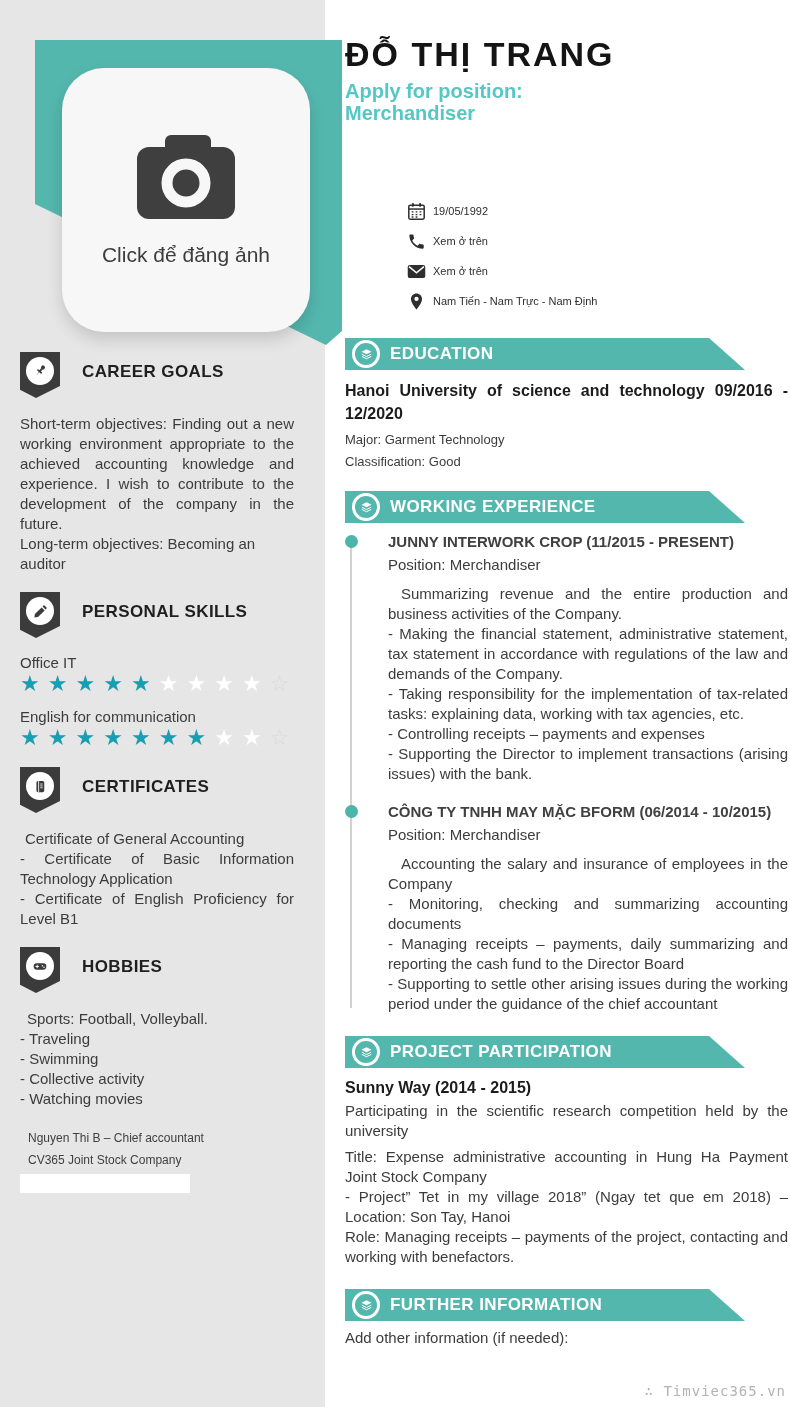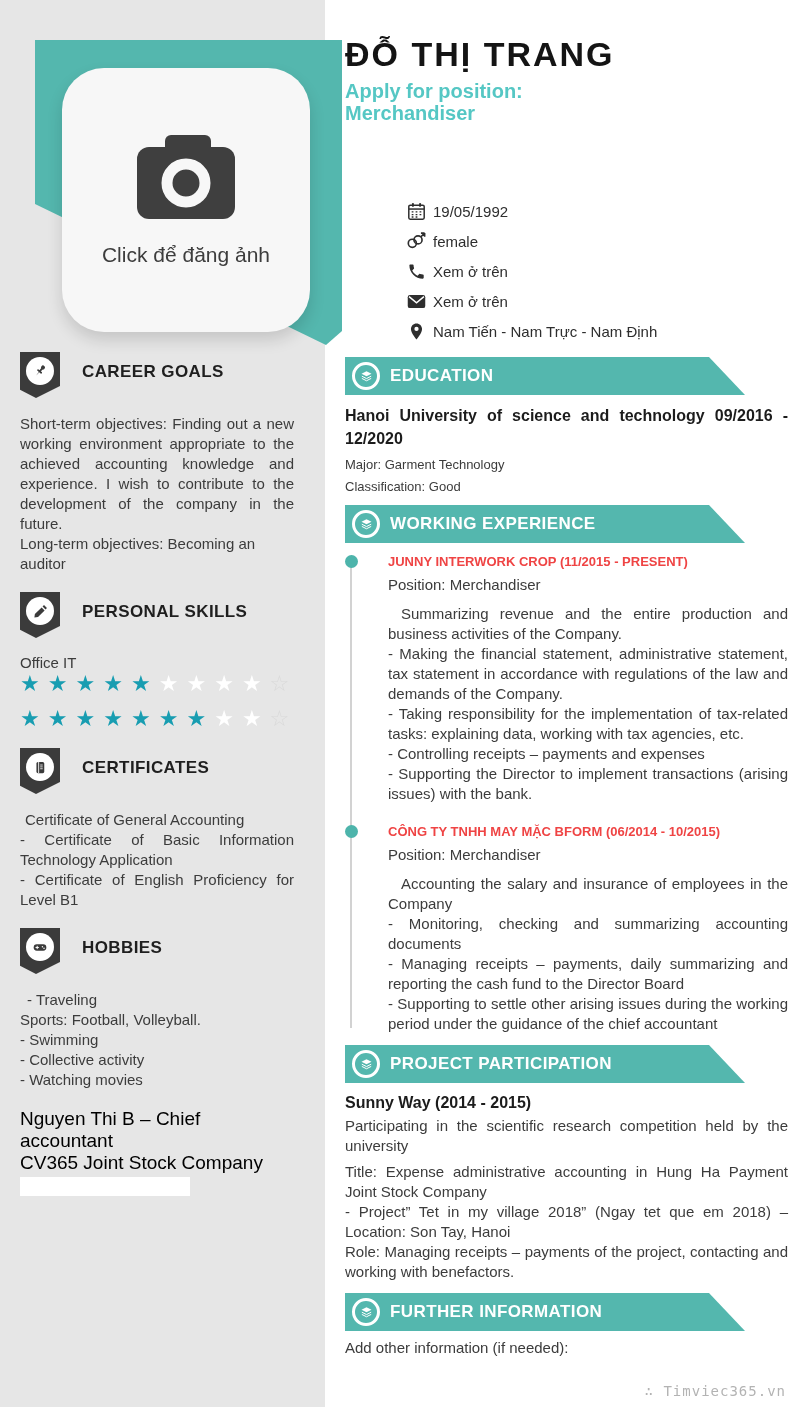--- a/index.html
+++ b/index.html
@@ -36,51 +36,51 @@
   .star--teal { color:#189db1; }
   .star--white { color:#ffffff; }
   .star--outline { color:#d9d9d9; }
 
   .sb-list { list-style:none; }
   .sb-list li { font-size:15px; line-height:20px; color:#3c3c3c; text-align:justify; }
   .sb-list.hobbies li { text-align:left; }
   .sb-list.hobbies li:first-child { padding-left:7px; }
   .cert-list li:first-child { padding-left:5px; }
 
-  .ref-line { font-size:19px; line-height:22px; color:#000000; }
+  .ref-line { font-size:12px; line-height:22px; color:#404040;margin-left:8px; }
   .ref-box { width:170px; height:19px; background:#ffffff; margin-top:3px; }
 
   
   .main { position:absolute; left:325px; right:0; top:0; bottom:0; padding:34px 2px 12px 20px; }
   .cv-name { font-size:34px; font-weight:bold; color:#141414; letter-spacing:2px; line-height:40px; }
   .apply { margin-top:6px; color:#55c7c4; font-size:20px; font-weight:bold; line-height:22px; }
 
   .personal { list-style:none; margin-top:72px; margin-left:60px; }
-  .personal li { display:flex; align-items:center; height:30px; font-size:15px; color:#2e2e2e; }
+  .personal li { display:flex; align-items:center; height:30px; font-size:11px; color:#2e2e2e; }
   .personal .p-icon { width:22px; height:22px; flex:0 0 auto; margin-right:6px; display:flex; align-items:center; justify-content:center; }
 
-  .banner { width:400px; height:38px; background:#54b7ae; margin-top:11px;
+  .banner { width:400px; height:32px; background:#54b7ae; margin-top:22px;
     clip-path:polygon(0 0, 91% 0, 100% 100%, 0 100%);
     display:flex; align-items:center; }
   .banner .b-disc { width:28px; height:28px; border:3px solid #fff; border-radius:50%; margin-left:7px;
     display:flex; align-items:center; justify-content:center; flex:0 0 auto; }
   .banner .b-title { color:#fff; font-size:17px; font-weight:bold; letter-spacing:.4px; margin-left:10px; }
 
   .para { font-size:15px; line-height:20px; text-align:justify; color:#3c3c3c; }
   .para.indent { text-indent:13px; }
 
   .edu-school { margin-top:9px; font-size:16px; font-weight:bold; color:#1c1c1c; line-height:23px; text-align:justify; }
   .edu-line { margin-top:7px; font-size:13px; color:#3c3c3c; }
 
   .timeline { position:relative; margin-top:9px; }
   .timeline .rail { position:absolute; left:5px; top:12px; bottom:6px; width:2px; background:#d2d2d2; }
   .entry { position:relative; padding-left:43px; }
   .entry + .entry { margin-top:18px; }
   .entry .dot { position:absolute; left:0; top:3px; width:13px; height:13px; border-radius:50%; background:#4db4ab; }
-  .entry-company { font-size:13px; font-weight:bold; color:#ef4444; line-height:20px; }
+  .entry-company { font-size:15px; font-weight:bold; color:#404040; line-height:20px; }
   .entry-position { font-size:15px; color:#3c3c3c; line-height:20px; margin-top:3px; }
   .entry-desc { margin-top:9px; }
   .entry-desc .para { margin:0; }
 
   .proj-title { margin-top:9px; font-size:16px; font-weight:bold; color:#1c1c1c; line-height:22px; }
   .proj-p1 { margin-top:2px; }
   .proj-block { margin-top:6px; }
 
   .further-note { margin-top:8px; font-size:15px; color:#3c3c3c; }
 
@@ -141,20 +141,21 @@
             </div>
           </div>
           <div class="sb-title">PERSONAL SKILLS</div>
         </div>
 
         <div class="skill">
           <div class="skill-label">Office IT</div>
           <div class="stars"><span class="star star--teal">★</span><span class="star star--teal">★</span><span class="star star--teal">★</span><span class="star star--teal">★</span><span class="star star--teal">★</span><span class="star star--white">★</span><span class="star star--white">★</span><span class="star star--white">★</span><span class="star star--white">★</span><span class="star star--outline">☆</span></div>
         </div>
         <div class="skill">
+          <div class="skill-label">English for communication</div>
           <div class="stars"><span class="star star--teal">★</span><span class="star star--teal">★</span><span class="star star--teal">★</span><span class="star star--teal">★</span><span class="star star--teal">★</span><span class="star star--teal">★</span><span class="star star--teal">★</span><span class="star star--white">★</span><span class="star star--white">★</span><span class="star star--outline">☆</span></div>
         </div>
       </section>
 
       <section class="sb-section">
         <div class="sb-head">
           <div class="badge">
             <div class="disc">
               <svg width="15" height="15" viewBox="0 0 24 24">
                 <rect x="5.5" y="3" width="12.5" height="18" rx="2.5" fill="#3b3b3b"></rect>
@@ -180,22 +181,22 @@
                 <rect x="2.5" y="8" width="19" height="9.5" rx="4.75" fill="#3b3b3b"></rect>
                 <path d="M7.8 10.2v5M5.3 12.7h5" stroke="#fff" stroke-width="1.5"></path>
                 <circle cx="15.6" cy="11.6" r="1.1" fill="#fff"></circle>
                 <circle cx="18" cy="14" r="1.1" fill="#fff"></circle>
               </svg>
             </div>
           </div>
           <div class="sb-title">HOBBIES</div>
         </div>
         <ul class="sb-list hobbies">
+          <li>Sports: Football, Volleyball.</li>
           <li>- Traveling</li>
-          <li>Sports: Football, Volleyball.</li>
           <li>- Swimming</li>
           <li>- Collective activity</li>
           <li>- Watching movies</li>
         </ul>
       </section>
 
       <section class="sb-section">
         <div class="ref-line">Nguyen Thi B – Chief accountant</div>
         <div class="ref-line">CV365 Joint Stock Company</div>
         <div class="ref-box"></div>
@@ -217,30 +218,20 @@
         <span class="p-icon">
           <svg width="21" height="21" viewBox="0 0 24 24">
             <rect x="3.2" y="4.8" width="17.6" height="16" rx="1.6" fill="none" stroke="#2e2e2e" stroke-width="1.7"></rect>
             <path d="M3.2 9.2h17.6" stroke="#2e2e2e" stroke-width="1.7"></path>
             <rect x="6.8" y="2.2" width="2.2" height="4.4" rx="1" fill="#2e2e2e"></rect>
             <rect x="15" y="2.2" width="2.2" height="4.4" rx="1" fill="#2e2e2e"></rect>
             <path d="M6.5 12.5h2M11 12.5h2M15.5 12.5h2M6.5 15.5h2M11 15.5h2M15.5 15.5h2M6.5 18.3h2M11 18.3h2" stroke="#2e2e2e" stroke-width="1.5"></path>
           </svg>
         </span>
         <span>19/05/1992</span>
-      </li>
-      <li>
-        <span class="p-icon">
-          <svg width="22" height="22" viewBox="0 0 24 24" fill="none" stroke="#2e2e2e" stroke-width="1.8">
-            <circle cx="8" cy="14.5" r="4.4"></circle>
-            <circle cx="14.2" cy="10.8" r="4.4"></circle>
-            <path d="M17.4 7.4L21.4 3.4M21.4 3.4h-4M21.4 3.4v4"></path>
-          </svg>
-        </span>
-        <span>female</span>
       </li>
       <li>
         <span class="p-icon">
           <svg width="19" height="19" viewBox="0 0 24 24" fill="#2e2e2e">
             <path d="M6.6 10.8c1.5 2.9 3.8 5.2 6.7 6.7l2.2-2.2c.3-.3.7-.4 1-.2 1.2.4 2.4.6 3.6.6.6 0 1 .4 1 1V20c0 .6-.4 1-1 1C10.6 21 3 13.4 3 4c0-.6.4-1 1-1h3.3c.6 0 1 .4 1 1 0 1.3.2 2.5.6 3.6.1.3 0 .7-.2 1z"></path>
           </svg>
         </span>
         <span>Xem ở trên</span>
       </li>
       <li>

